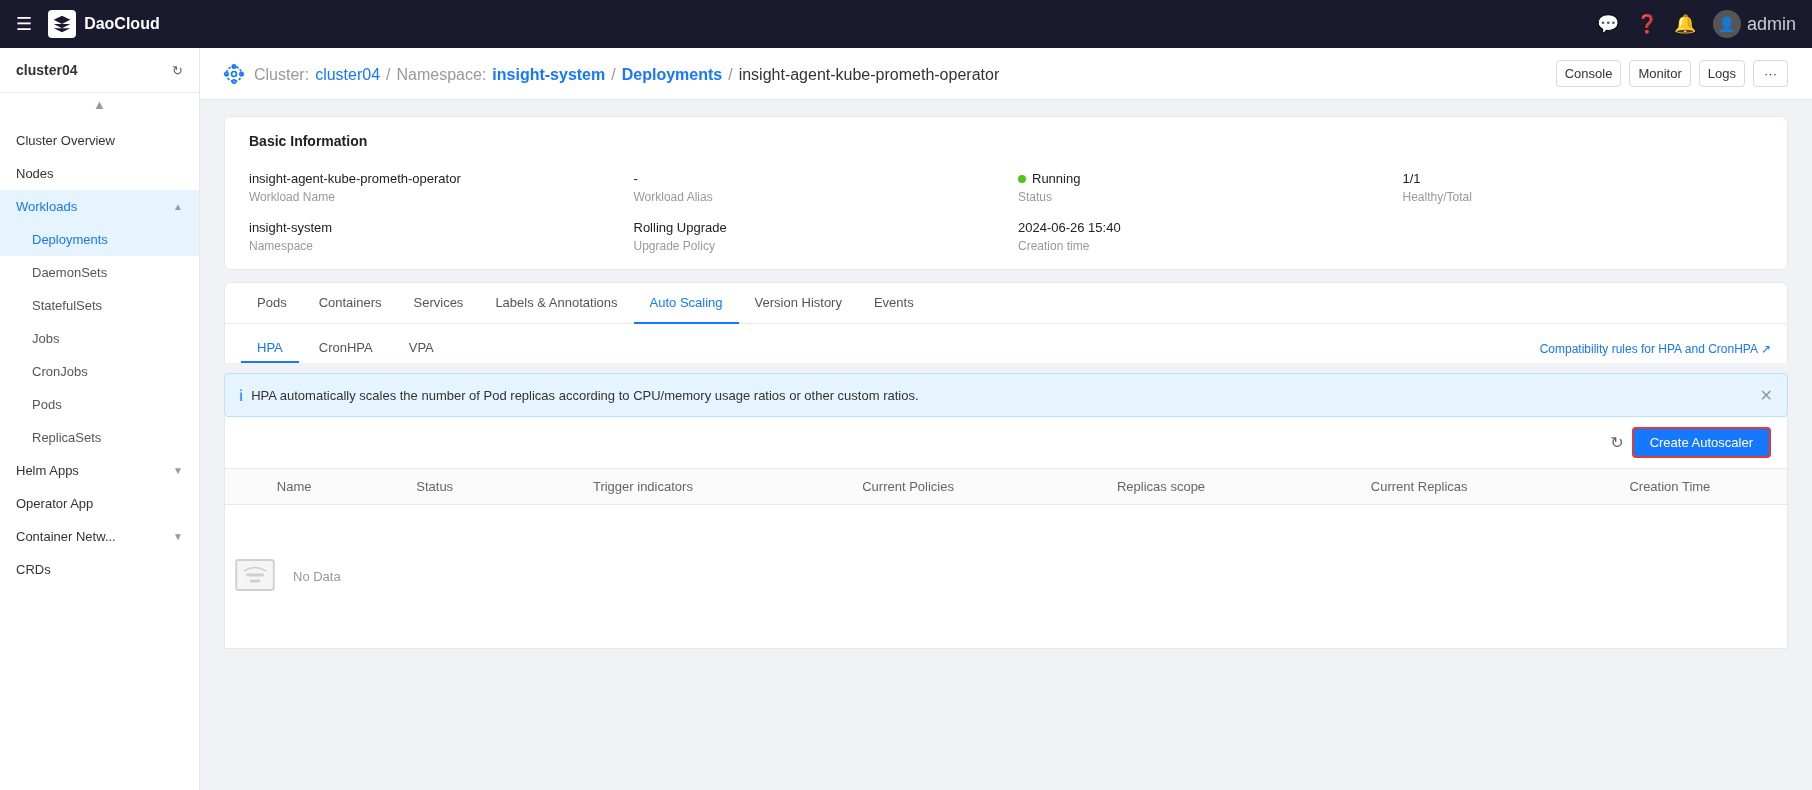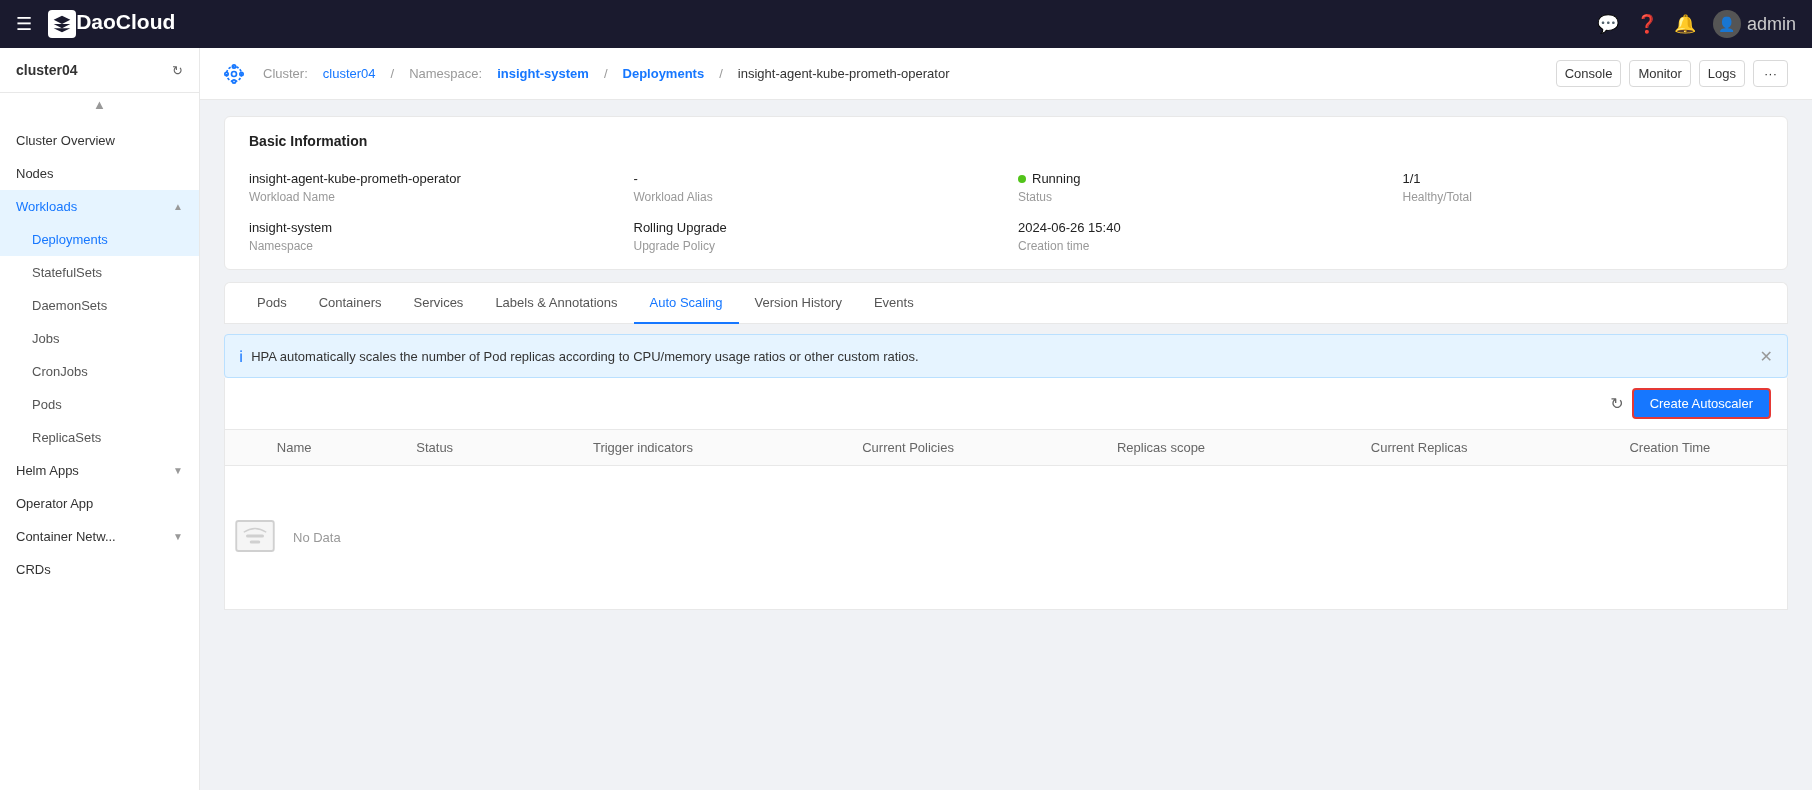--- a/index.html
+++ b/index.html
@@ -9,21 +9,21 @@
     .top-nav {
       background: #1a1a2e;
       color: #fff;
       height: 48px;
       display: flex;
       align-items: center;
       padding: 0 16px;
       flex-shrink: 0;
     }
     .top-nav .menu-icon { font-size: 18px; margin-right: 16px; cursor: pointer; }
-    .top-nav .logo { display: flex; align-items: flex-start; font-size: 21px; font-weight: 600; }
+    .top-nav .logo { display: flex; align-items: center; gap: 8px; font-size: 16px; font-weight: 600; }
     .top-nav .logo-icon { width: 28px; height: 28px; background: #fff; border-radius: 4px; display: flex; align-items: center; justify-content: center; }
     .top-nav .logo-icon svg { width: 20px; height: 20px; }
     .top-nav .spacer { flex: 1; }
     .top-nav .nav-icons { display: flex; align-items: center; gap: 16px; }
     .top-nav .nav-icons span { font-size: 18px; cursor: pointer; color: #ccc; }
     .top-nav .user { display: flex; align-items: center; gap: 6px; cursor: pointer; }
     .top-nav .user-avatar { width: 28px; height: 28px; border-radius: 50%; background: #555; display: flex; align-items: center; justify-content: center; font-size: 14px; }
 
     
     .main-layout {
@@ -86,23 +86,23 @@
       background: #fff;
       border-bottom: 1px solid #e8e8e8;
       padding: 12px 24px;
       display: flex;
       align-items: center;
       justify-content: space-between;
       flex-shrink: 0;
     }
     .breadcrumb {
       display: flex;
-      align-items: center;
-      gap: 15px;
-      font-size: 13px;
+      align-items: flex-end;
+      gap: 6px;
+      font-size: 16px;
     }
     .breadcrumb .cluster-icon { width: 20px; height: 20px; margin-right: 4px; }
     .breadcrumb .sep { color: #999; }
     .breadcrumb .label { color: #999; }
     .breadcrumb .value { color: #333; }
     .breadcrumb .bold { font-weight: 600; color: #333; }
     .breadcrumb .current { color: #333; }
     .breadcrumb-actions { display: flex; gap: 8px; align-items: center; }
     .btn-outline {
       border: 1px solid #d9d9d9;
@@ -296,24 +296,24 @@
         <span>Nodes</span>
       </div>
       <div class="sidebar-item parent active">
         <span>Workloads</span>
         <span class="chevron">▲</span>
       </div>
       <div class="sidebar-item sub active">
         <span>Deployments</span>
       </div>
       <div class="sidebar-item sub">
+        <span>DaemonSets</span>
+      </div>
+      <div class="sidebar-item sub">
         <span>StatefulSets</span>
-      </div>
-      <div class="sidebar-item sub">
-        <span>DaemonSets</span>
       </div>
       <div class="sidebar-item sub">
         <span>Jobs</span>
       </div>
       <div class="sidebar-item sub">
         <span>CronJobs</span>
       </div>
       <div class="sidebar-item sub">
         <span>Pods</span>
       </div>
@@ -409,20 +409,33 @@
         <div class="tab">Pods</div>
         <div class="tab">Containers</div>
         <div class="tab">Services</div>
         <div class="tab">Labels &amp; Annotations</div>
         <div class="tab active">Auto Scaling</div>
         <div class="tab">Version History</div>
         <div class="tab">Events</div>
       </div>
     </div>
 
+    <div class="sub-tabs-area">
+      <div class="sub-tabs-row">
+        <div class="sub-tabs">
+          <div class="sub-tab active">HPA</div>
+          <div class="sub-tab">CronHPA</div>
+          <div class="sub-tab">VPA</div>
+        </div>
+        <div class="compat-link">
+          <span>Compatibility rules for HPA and CronHPA</span>
+          <span>↗</span>
+        </div>
+      </div>
+    </div>
 
     <div class="info-banner">
       <div class="info-left">
         <span class="info-icon">ℹ</span>
         <span>HPA automatically scales the number of Pod replicas according to CPU/memory usage ratios or other custom ratios.</span>
       </div>
       <span class="close-btn">✕</span>
     </div>
 
     <div class="table-area">

